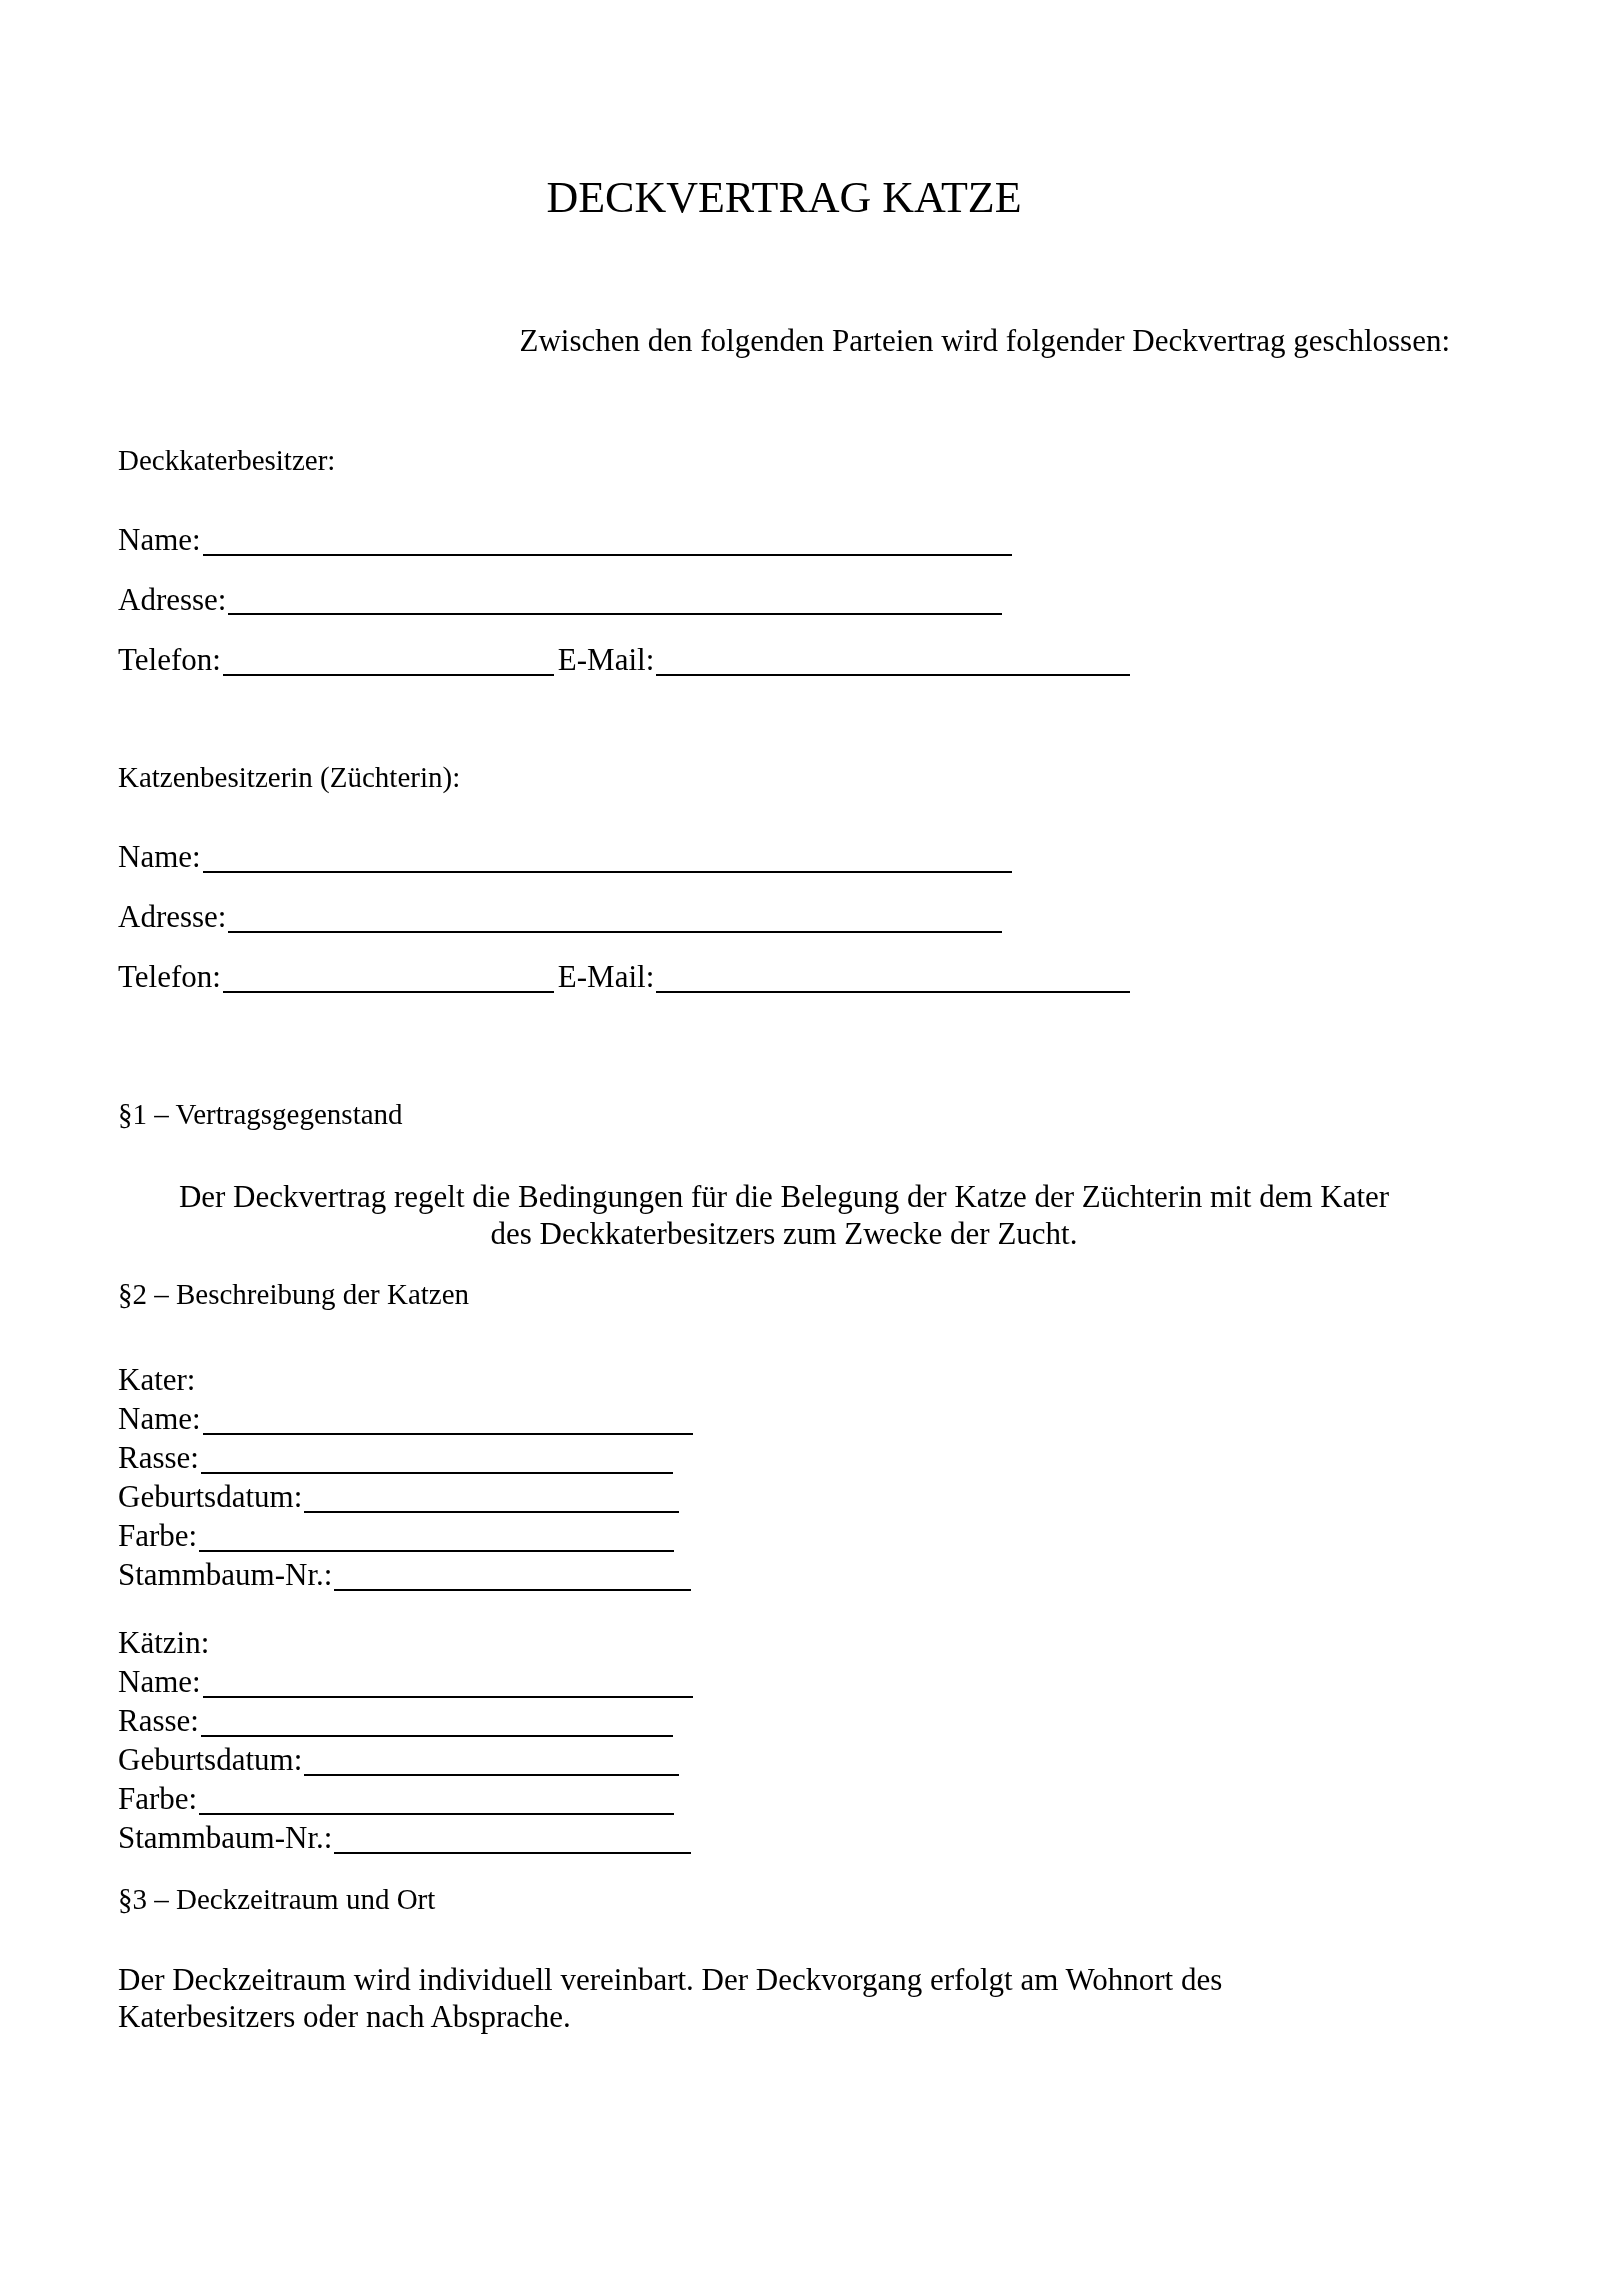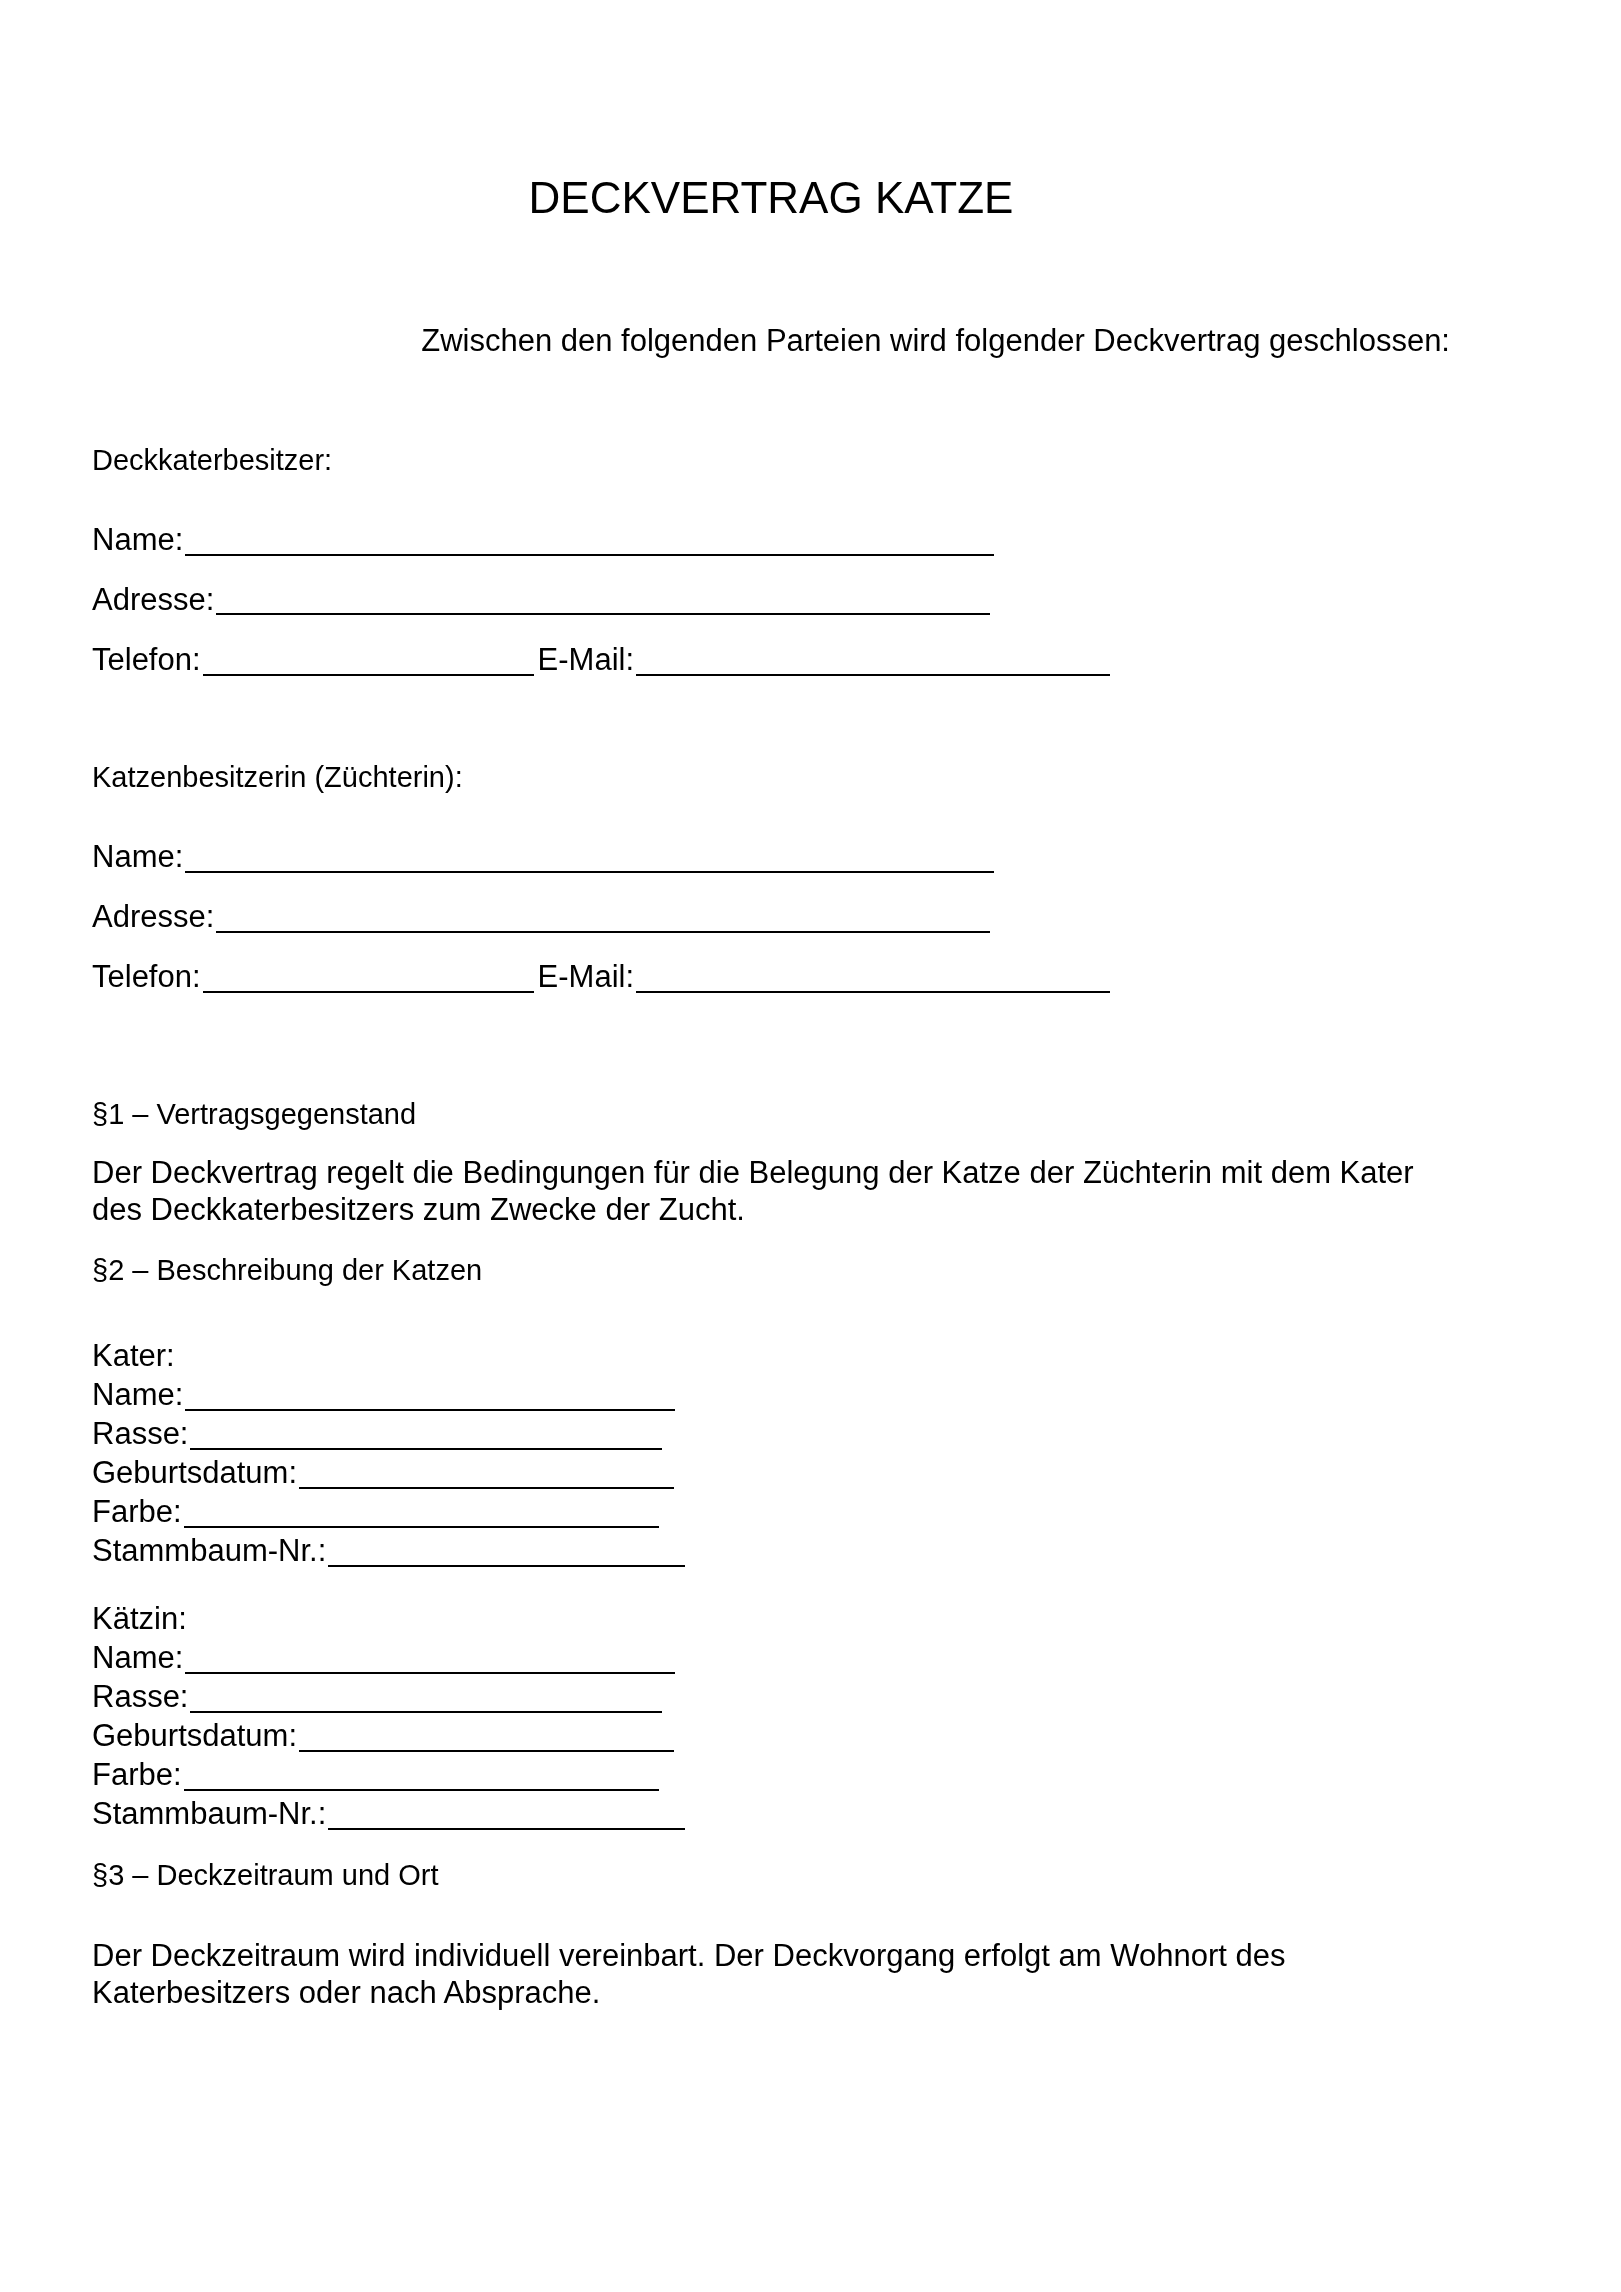--- a/index.html
+++ b/index.html
@@ -1,24 +1,24 @@
 <!DOCTYPE html>
 <html lang="de"><head>
 <meta charset="utf-8">
 <style>
   html, body { margin: 0; padding: 0; background: #ffffff; }
   .page {
     position: relative;
     width: 1621px;
     height: 2293px;
     box-sizing: border-box;
-    padding: 172px 171px 0 92px;
+    padding: 172px 171px 0 118px;
     background: #ffffff;
     color: #000000;
-    font-family: Liberation Sans, sans-serif;
+    font-family: Liberation Serif, serif;
     font-size: 31px;
     overflow: hidden;
   }
   .title {
     margin: 0;
     font-size: 44px;
     line-height: 51px;
     font-weight: 400;
     text-align: center;
     white-space: pre;
@@ -44,21 +44,21 @@
     border-bottom: 2.9px solid #000000;
     vertical-align: -5.9px;
     margin-left: 2px;
   }
   .email-label { margin-left: 4px; }
   .mt100 { margin-top: 98px; text-align: right; }
   .mt99  { margin-top: 97px; }
   .mt81  { margin-top: 79px; }
   .mt79  { margin-top: 77px; }
   .mt45  { margin-top: 44px; }
-  .mt43  { margin-top: 18px; }
+  .mt43  { margin-top: 42px; text-align: center; }
   .mt41  { margin-top: 40px; }
   .mt39  { margin-top: 38px; }
   .mt30  { margin-top: 29px; }
   .mt29  { margin-top: 21px; }
   .mt22  { margin-top: 21.6px; }
   .mt21  { margin-top: 20.6px; }
   section { margin: 0; }
 </style>
 </head>
 <body>

